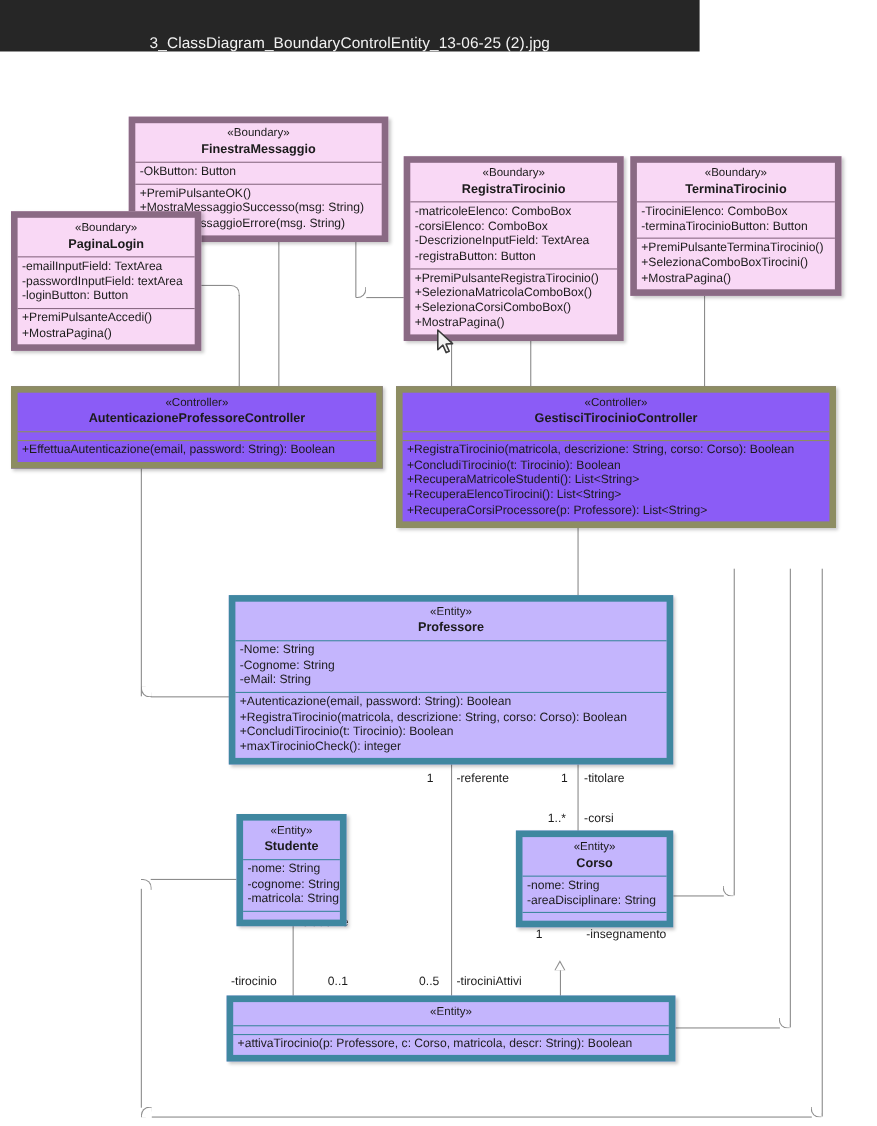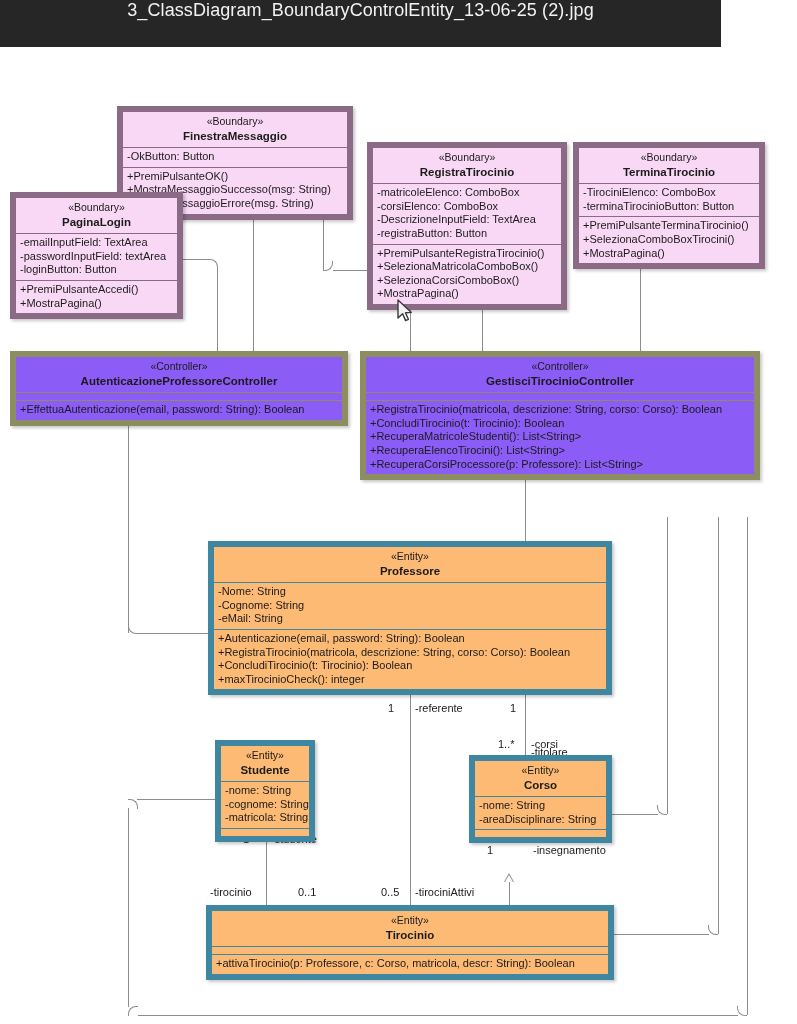--- a/index.html
+++ b/index.html
@@ -1,22 +1,22 @@
 <!DOCTYPE html>
 <html><head>
 <meta charset="utf-8">
 <style>
   html,body{margin:0;padding:0;background:#fff;}
   body{width:797px;height:1024px;overflow:hidden;
        font-family:"Liberation Sans","DejaVu Sans",sans-serif;}
 
   
-  #titlebar{position:absolute;left:0;top:0;width:721px;height:47px;
-            background:#262626;color:#f2f2f2;display:flex;align-items:flex-start;
-            justify-content:center;font-size:18px;letter-spacing:.1px;}
+  #titlebar{position:absolute;left:0;top:0;width:636px;height:47px;
+            background:#262626;color:#f2f2f2;display:flex;align-items:flex-end;
+            justify-content:center;font-size:14px;letter-spacing:.1px;}
 
   
   #canvas{position:absolute;left:0;top:47px;width:797px;height:977px;background:#ffffff;}
 
   
   .uml{position:absolute;box-sizing:border-box;border:6px solid #8b5cf6;
        box-shadow:2px 2px 3px rgba(0,0,0,.22);font-size:11px;line-height:13.6px;
        color:#1b1b1b;z-index:5;}
   .uml .hdr{padding:3px 4px 4px;text-align:center;}
   .uml .st{font-size:10.5px;display:block;}
@@ -25,21 +25,21 @@
   .uml .cmp.empty{padding:0;height:7px;}
   .uml .cmp div{white-space:nowrap;}
 
   
   .boundary{background:#f9d8f5;border-color:#8a6a84;}
   .boundary .cmp{border-top-color:#8a6a84;}
   
   .controller{background:#8b5cf6;border-color:#8d8d62;}
   .controller .cmp{border-top-color:#8d8d62;}
   
-  .entity{background:#fdba74;border-color:#3f87a0;}
+  .entity{background:#c4b5fd;border-color:#3f87a0;}
   .entity .cmp{border-top-color:#3f87a0;}
 
   
   .ln{position:absolute;background:#8c8c8c;z-index:1;}
   .lnh{height:1px;}
   .lnv{width:1px;}
   
   .corner{position:absolute;border:1px solid #8c8c8c;z-index:1;
           background:transparent;box-sizing:border-box;}
   .c-br{border-top:0;border-left:0;border-bottom-right-radius:8px;}
@@ -250,32 +250,31 @@
     <div class="cmp">
       <div>-nome: String</div>
       <div>-areaDisciplinare: String</div>
     </div>
     <div class="cmp empty"></div>
   </div>
 
   <div class="uml entity" style="left:206px;top:858px;width:408px;">
     <div class="hdr">
       <span class="st">«Entity»</span>
-      <span class="nm">Tirocinio</span>
     </div>
     <div class="cmp empty"></div>
     <div class="cmp">
       <div>+attivaTirocinio(p: Professore, c: Corso, matricola, descr: String): Boolean</div>
     </div>
   </div>
 
   <div class="lbl" style="left:388px;top:655px;">1</div>
   <div class="lbl" style="left:415px;top:655px;">-referente</div>
   <div class="lbl" style="left:510px;top:655px;">1</div>
-  <div class="lbl" style="left:531px;top:655px;margin-top:44px;">-titolare</div>
+  <div class="lbl" style="left:531px;top:655px;">-titolare</div>
   <div class="lbl" style="left:498px;top:691px;">1..*</div>
   <div class="lbl" style="left:531px;top:691px;">-corsi</div>
   <div class="lbl" style="left:243px;top:786px;">1</div>
   <div class="lbl" style="left:271px;top:786px;">-studente</div>
   <div class="lbl" style="left:487px;top:797px;">1</div>
   <div class="lbl" style="left:533px;top:797px;text-align:center;">-insegnamento</div>
   <div class="lbl" style="left:210px;top:839px;">-tirocinio</div>
   <div class="lbl" style="left:271px;top:839px;padding-left:27px;">0..1</div>
   <div class="lbl" style="left:381px;top:839px;">0..5</div>
   <div class="lbl" style="left:415px;top:839px;">-tirociniAttivi</div>

